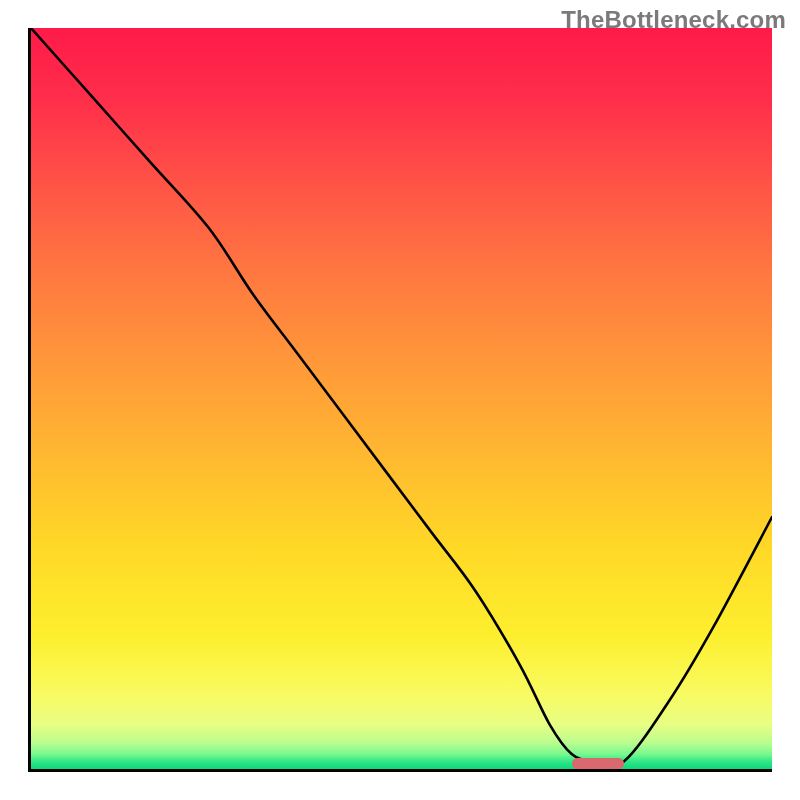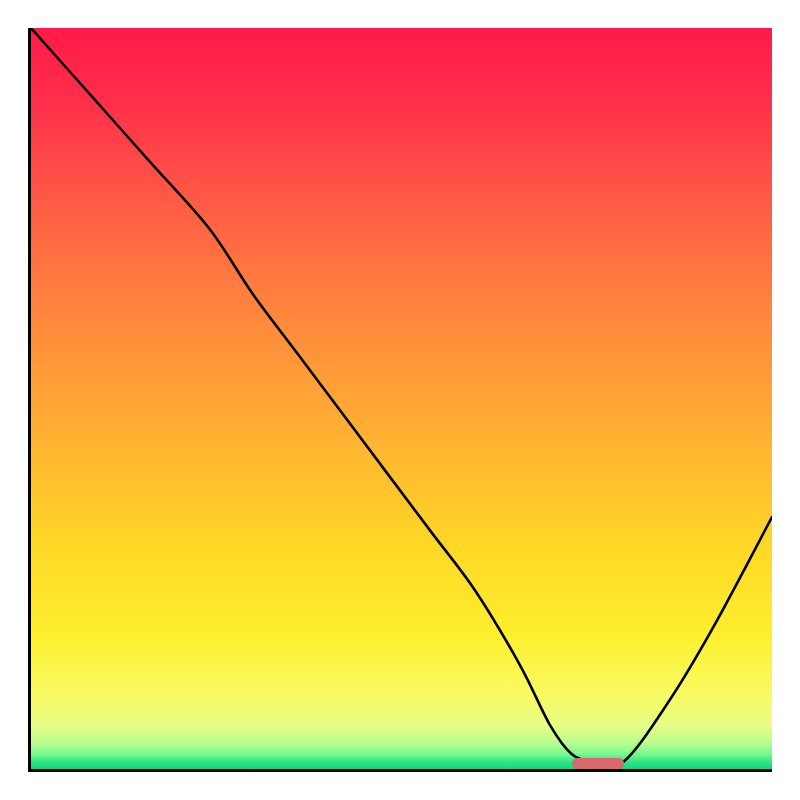--- a/index.html
+++ b/index.html
@@ -81,20 +81,21 @@
     height: 11px;
     border-radius: 6px;
     background: #d86a6f;
   }
 </style>
 </head>
 <body>
 
 <div class="stage">
 
+  <div class="watermark">TheBottleneck.com</div>
 
   <div class="axis-line axis-left"></div>
   <div class="axis-line axis-bottom"></div>
 
   <div class="plot-clip">
 
     <div class="gradient-fill"></div>
 
     <svg class="curve" viewBox="0 0 741 741" preserveAspectRatio="none">
       <path id="curve-path" d="M 0.00 0.00 C 9.88 11.11, 39.52 44.46, 59.28 66.69 C 79.04 88.92, 98.80 111.15, 118.56 133.38 C 138.32 155.61, 160.55 177.84, 177.84 200.07 C 195.13 222.30, 207.48 245.77, 222.30 266.76 C 237.12 287.75, 251.94 306.28, 266.76 326.04 C 281.58 345.80, 296.40 365.56, 311.22 385.32 C 326.04 405.08, 340.86 424.84, 355.68 444.60 C 370.50 464.36, 385.32 484.12, 400.14 503.88 C 414.96 523.64, 429.78 540.93, 444.60 563.16 C 459.42 585.39, 476.71 615.03, 489.06 637.26 C 501.41 659.49, 510.05 681.72, 518.70 696.54 C 527.34 711.36, 533.52 720.00, 540.93 726.18 C 548.34 732.36, 554.51 732.36, 563.16 733.59 C 571.80 734.83, 580.45 743.47, 592.80 733.59 C 605.15 723.71, 622.44 696.54, 637.26 674.31 C 652.08 652.08, 664.43 631.09, 681.72 600.21 C 699.01 569.34, 731.12 507.58, 741.00 489.06" fill="none" stroke="#000000" stroke-width="2.6" stroke-linecap="round" stroke-linejoin="round"></path>

